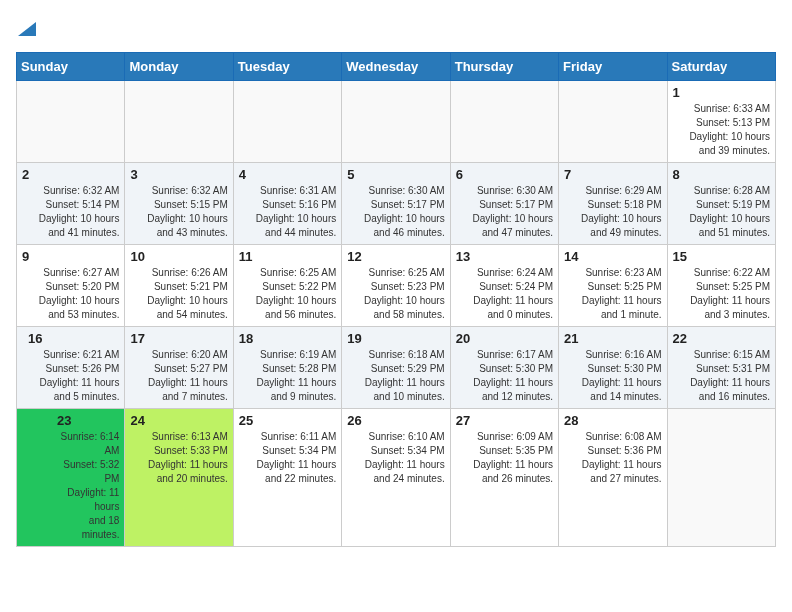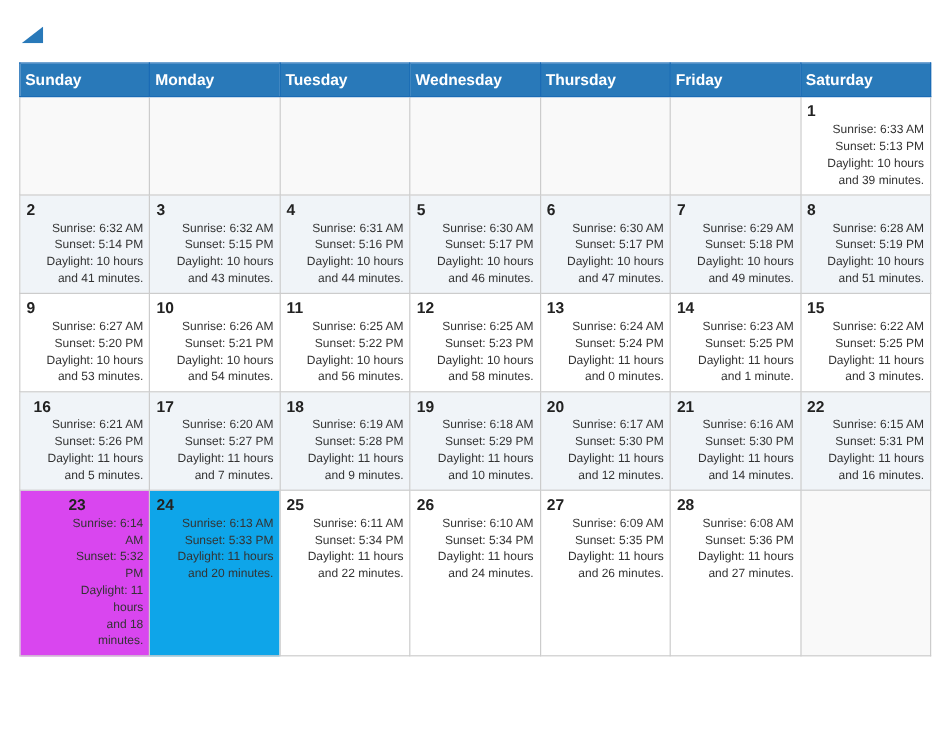--- a/index.html
+++ b/index.html
@@ -289,28 +289,28 @@
         </td>
         <td style="background: rgb(240, 244, 248);">
           <span class="day-num">22</span>
           <div class="day-info" style="white-space: pre-line;">Sunrise: 6:15 AM
 Sunset: 5:31 PM
 Daylight: 11 hours
 and 16 minutes.</div>
         </td>
       </tr>
       <tr>
-        <td style="background: #d946ef; padding-left: 40px;">
+        <td style="background: #22c55e; padding-left: 40px;">
           <span class="day-num">23</span>
           <div class="day-info" style="white-space: pre-line;">Sunrise: 6:14 AM
 Sunset: 5:32 PM
 Daylight: 11 hours
 and 18 minutes.</div>
         </td>
-        <td style="background: #0ea5e9;">
+        <td style="background: #bef264;">
           <span class="day-num">24</span>
           <div class="day-info" style="white-space: pre-line;">Sunrise: 6:13 AM
 Sunset: 5:33 PM
 Daylight: 11 hours
 and 20 minutes.</div>
         </td>
         <td style="background: rgb(255, 255, 255);">
           <span class="day-num">25</span>
           <div class="day-info" style="white-space: pre-line;">Sunrise: 6:11 AM
 Sunset: 5:34 PM

